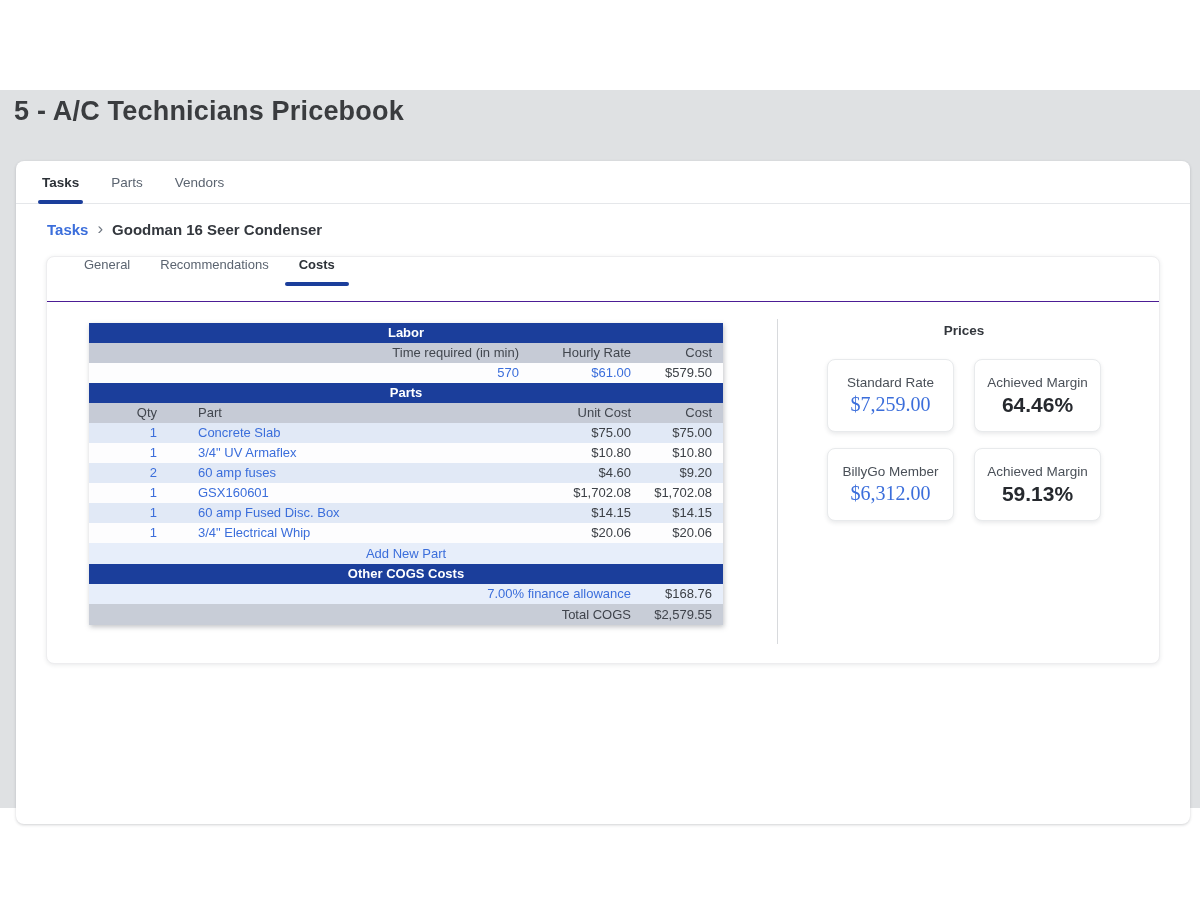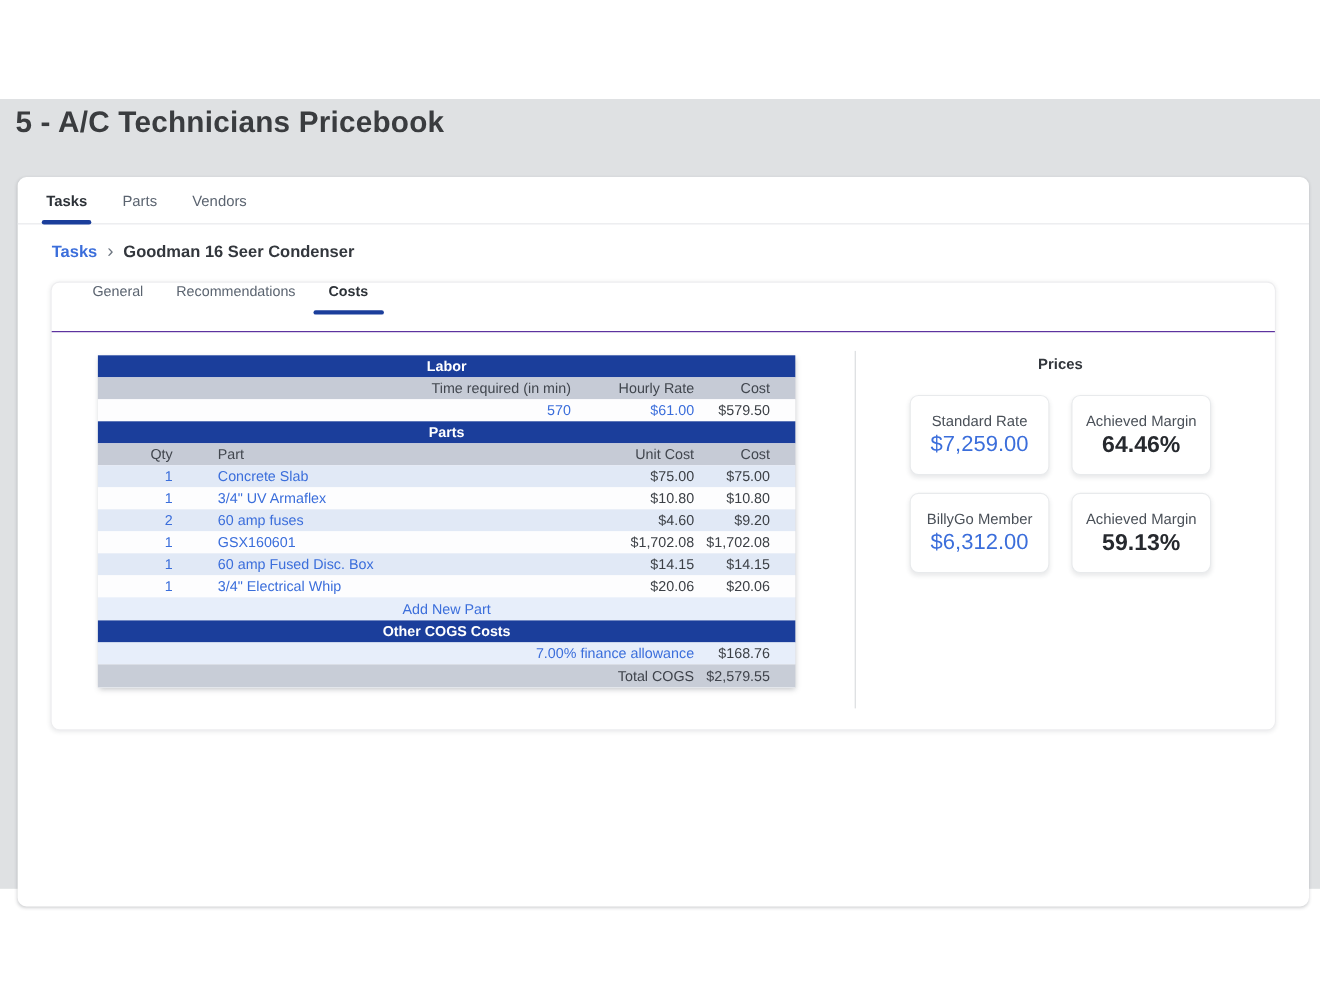--- a/index.html
+++ b/index.html
@@ -88,21 +88,21 @@
   }
   .t-row { display: flex; height: 20px; line-height: 20px; }
   .t-row.h21 { height: 21px; line-height: 21px; }
   .sub-hdr { background: var(--header-gray, #c6cbd6); color: #41464e; }
   .row-white { background: #fdfdfe; }
   .row-pale  { background: #e7eefa; }
   .row-total { background: var(--total-gray, #c8cdd7); color: #3f434b; }
 
   .c1 { flex: 1; text-align: right; overflow: hidden; }
   .c2 { width: 88px; text-align: right; margin-left: 24px; }
-  .c3 { width: 92px; text-align: right; padding-right: 23px; }
+  .c3 { width: 92px; text-align: right; padding-right: 11px; }
   .cq { width: 52px; text-align: right; margin-left: 16px; }
   .cp { flex: 1; text-align: left; padding-left: 41px; overflow: hidden; }
   .cl { flex: 1; text-align: right; }
 
   .link { color: var(--link-blue, #3b6edb); cursor: pointer; text-decoration: none; }
   .center-link { flex: 1; text-align: center; }
 
   .parts-row:nth-child(odd)  { background: var(--row-blue, #e1e9f6); }
   .parts-row:nth-child(even) { background: #fdfdfe; }
 
@@ -123,21 +123,21 @@
     column-gap: 20px; row-gap: 16px;
   }
   .price-card {
     height: 73px; background: #ffffff; border: 1px solid #e8eaec;
     border-radius: 8px; box-shadow: 0 2px 4px rgba(40,45,55,.10);
     display: flex; flex-direction: column; align-items: center; justify-content: center;
     gap: 3px;
   }
   .price-label { font-size: 13.5px; color: #4a5058; }
   .price-value { font-size: 20px; }
-  .price-card.value-blue .price-value { color: var(--link-blue, #3b6edb); cursor: pointer; }
+  .price-card.value-blue .price-value { color: var(--link-blue, #3b6edb); cursor: pointer; font-family: Liberation Serif, serif; }
   .price-card.value-dark .price-value { color: #26292e; font-weight: 700; font-size: 21px; }
 </style>
 </head>
 <body>
 
 <div class="canvas">
   <div class="app-bg"></div>
 
   <div class="page-title">5 - A/C Technicians Pricebook</div>
 

